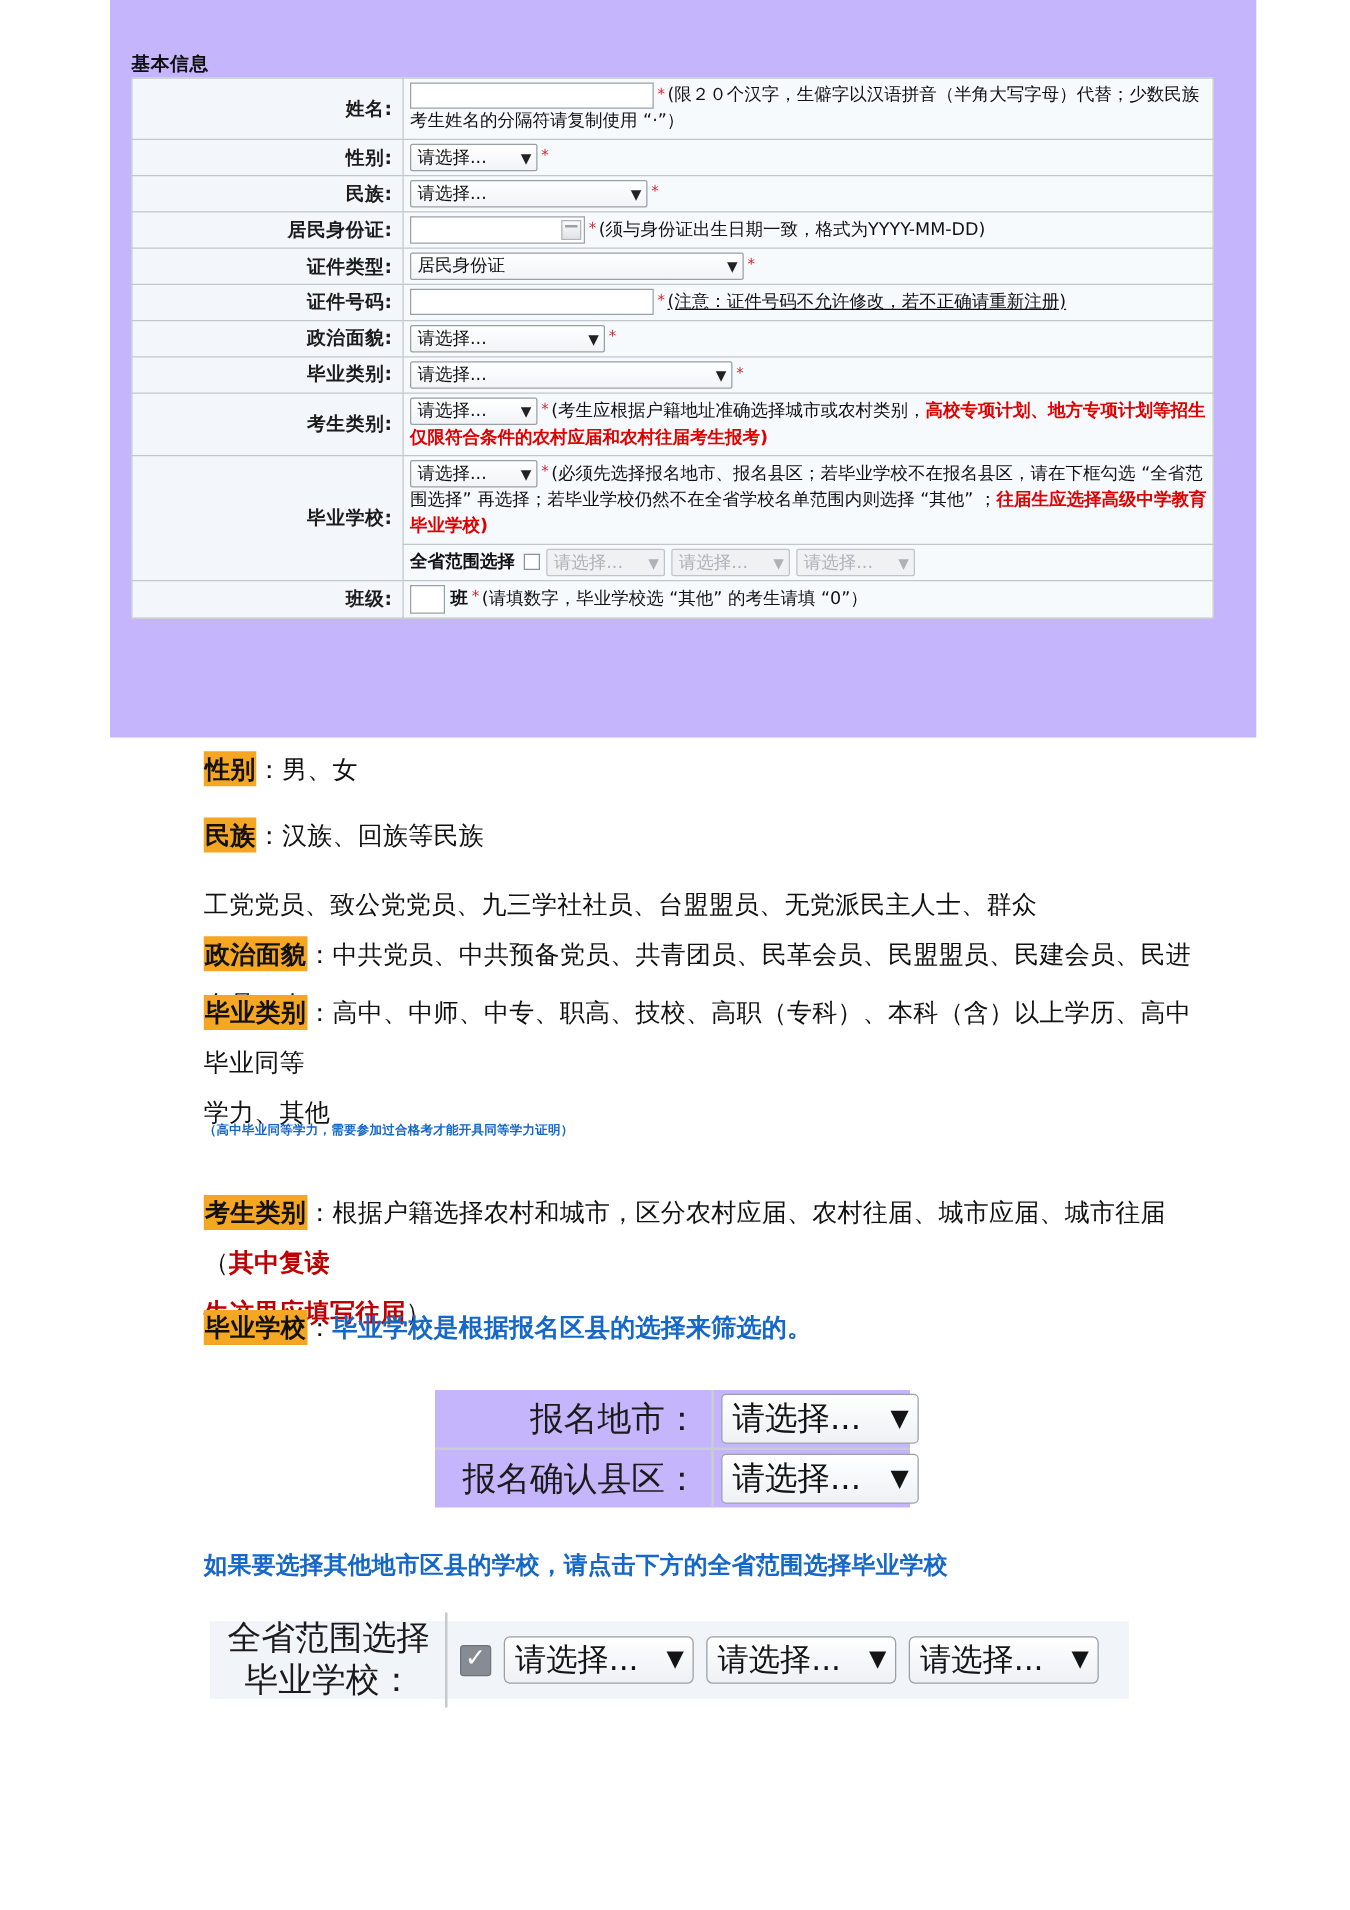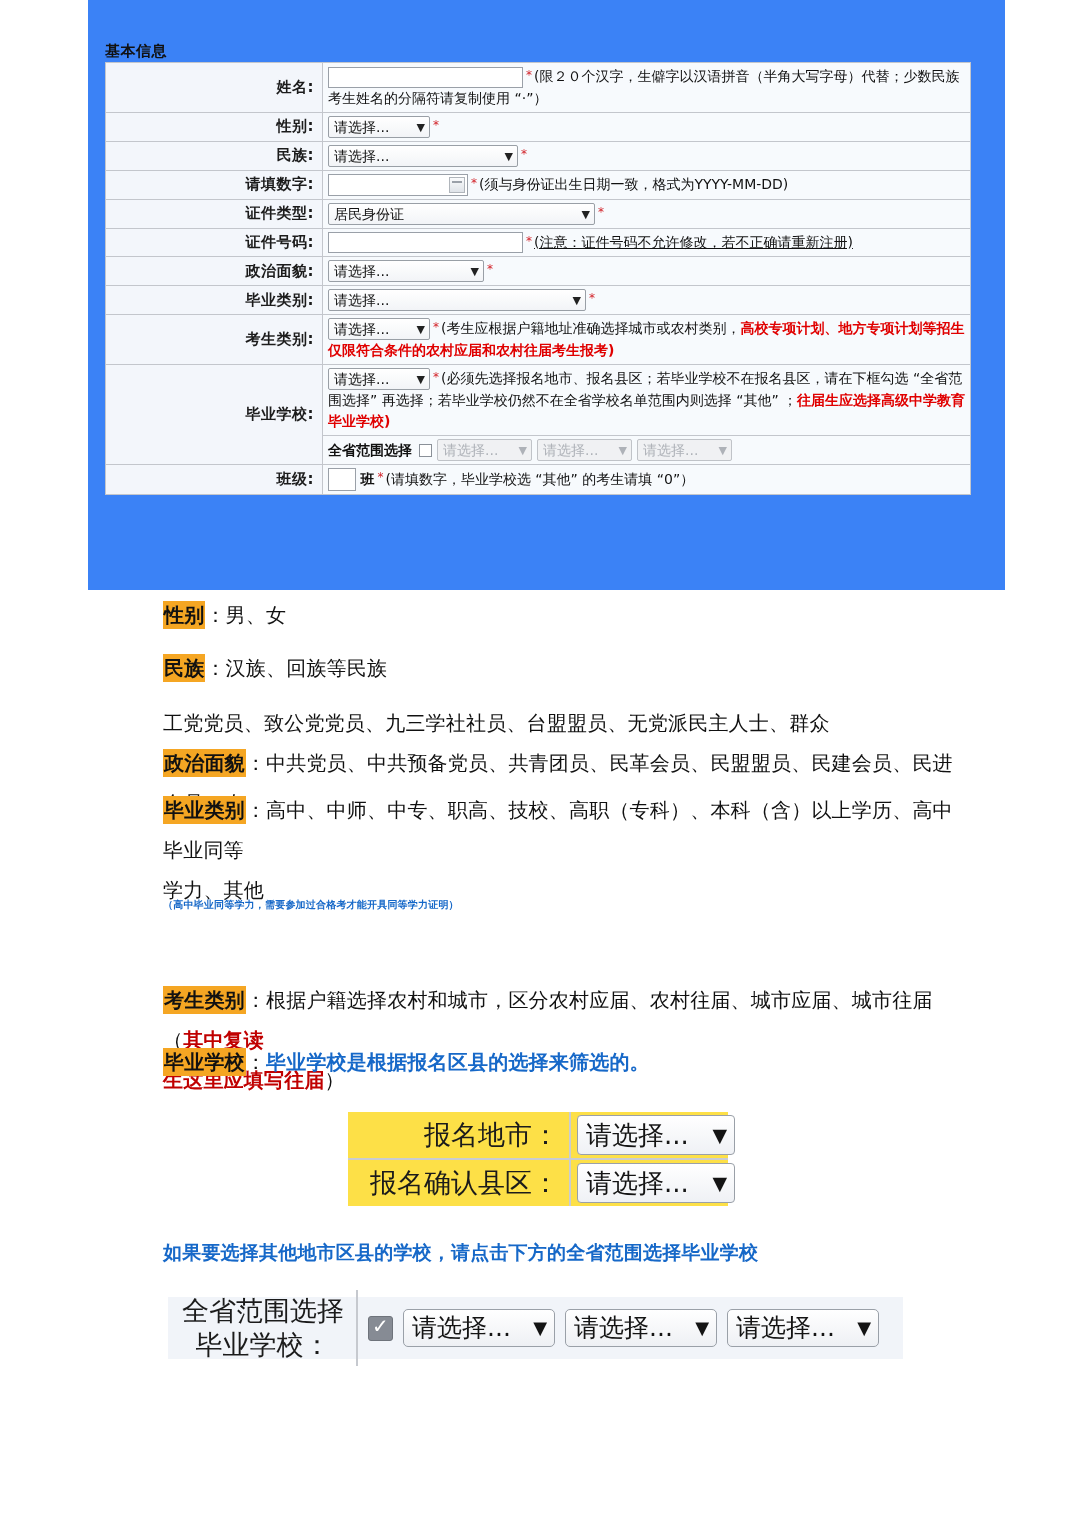--- a/index.html
+++ b/index.html
@@ -16,21 +16,21 @@
     overflow: hidden;
   }
 
   
   .form-panel {
     position: absolute;
     left: 88px;
     top: 0px;
     width: 917px;
     height: 590px;
-    background: #3b82f6;
+    background: #c4b5fd;
   }
   .panel-title {
     position: absolute;
     left: 17px;
     top: 42px;
     font-size: 15px;
     font-weight: bold;
     color: #111;
     letter-spacing: 0.5px;
   }
@@ -182,21 +182,21 @@
   .red {
     color: #c00000;
     font-weight: bold;
   }
 
   
   .mini {
     position: absolute;
     border-collapse: collapse;
     table-layout: fixed;
-    background: #fde047;
+    background: #c4b5fd;
   }
   .mini td {
     border: none;
     padding: 3px 6px;
     vertical-align: middle;
   }
   .mini td.ml {
     text-align: right;
     font-size: 27px;
     color: #1b1b1b;
@@ -312,21 +312,21 @@
       </tr>
 
       <tr>
         <td class="lbl">民族:</td>
         <td class="fld">
           <span class="sel" style="width:190px;"><span>请选择...</span><span class="cv">▼</span></span><span class="req">*</span>
         </td>
       </tr>
 
       <tr>
-        <td class="lbl">请填数字:</td>
+        <td class="lbl">居民身份证:</td>
         <td class="fld">
           <span class="datewrap"><span class="calico"></span></span><span class="req">*</span><span class="note">(须与身份证出生日期一致，格式为YYYY-MM-DD)</span>
         </td>
       </tr>
 
       <tr>
         <td class="lbl">证件类型:</td>
         <td class="fld">
           <span class="sel" style="width:267px;"><span>居民身份证</span><span class="cv">▼</span></span><span class="req">*</span>
         </td>
@@ -396,21 +396,21 @@
   <div><span class="hl">政治面貌</span><span>：</span><span>中共党员、中共预备党员、共青团员、民革会员、民盟盟员、民建会员、民进会员、农</span></div>
 </div>
 
 <div class="anno" style="left:163px; top:790px; width:800px;">
   <div><span class="hl">毕业类别</span><span>：</span><span>高中、中师、中专、职高、技校、高职（专科）、本科（含）以上学历、高中毕业同等</span></div>
   <div>学力、其他</div>
 </div>
 
 <div class="anno blue" style="left:163px; top:885px; font-size:10px;">（高中毕业同等学力，需要参加过合格考才能开具同等学力证明）</div>
 
-<div class="anno" style="left:163px; top:980px; width:800px;">
+<div class="anno" style="left:163px; top:950px; width:800px;">
   <div><span class="hl">考生类别</span><span>：</span><span>根据户籍选择农村和城市，区分农村应届、农村往届、城市应届、城市往届（</span><span class="red">其中复读</span></div>
   <div><span class="red">生这里应填写往届</span><span>）</span></div>
 </div>
 
 <div class="anno" style="left:163px; top:1042px;">
   <span class="hl">毕业学校</span><span>：</span><span class="blue">毕业学校是根据报名区县的选择来筛选的。</span>
 </div>
 
 <table class="mini" style="left:348px; top:1112px; width:380px;">
   <tbody>

